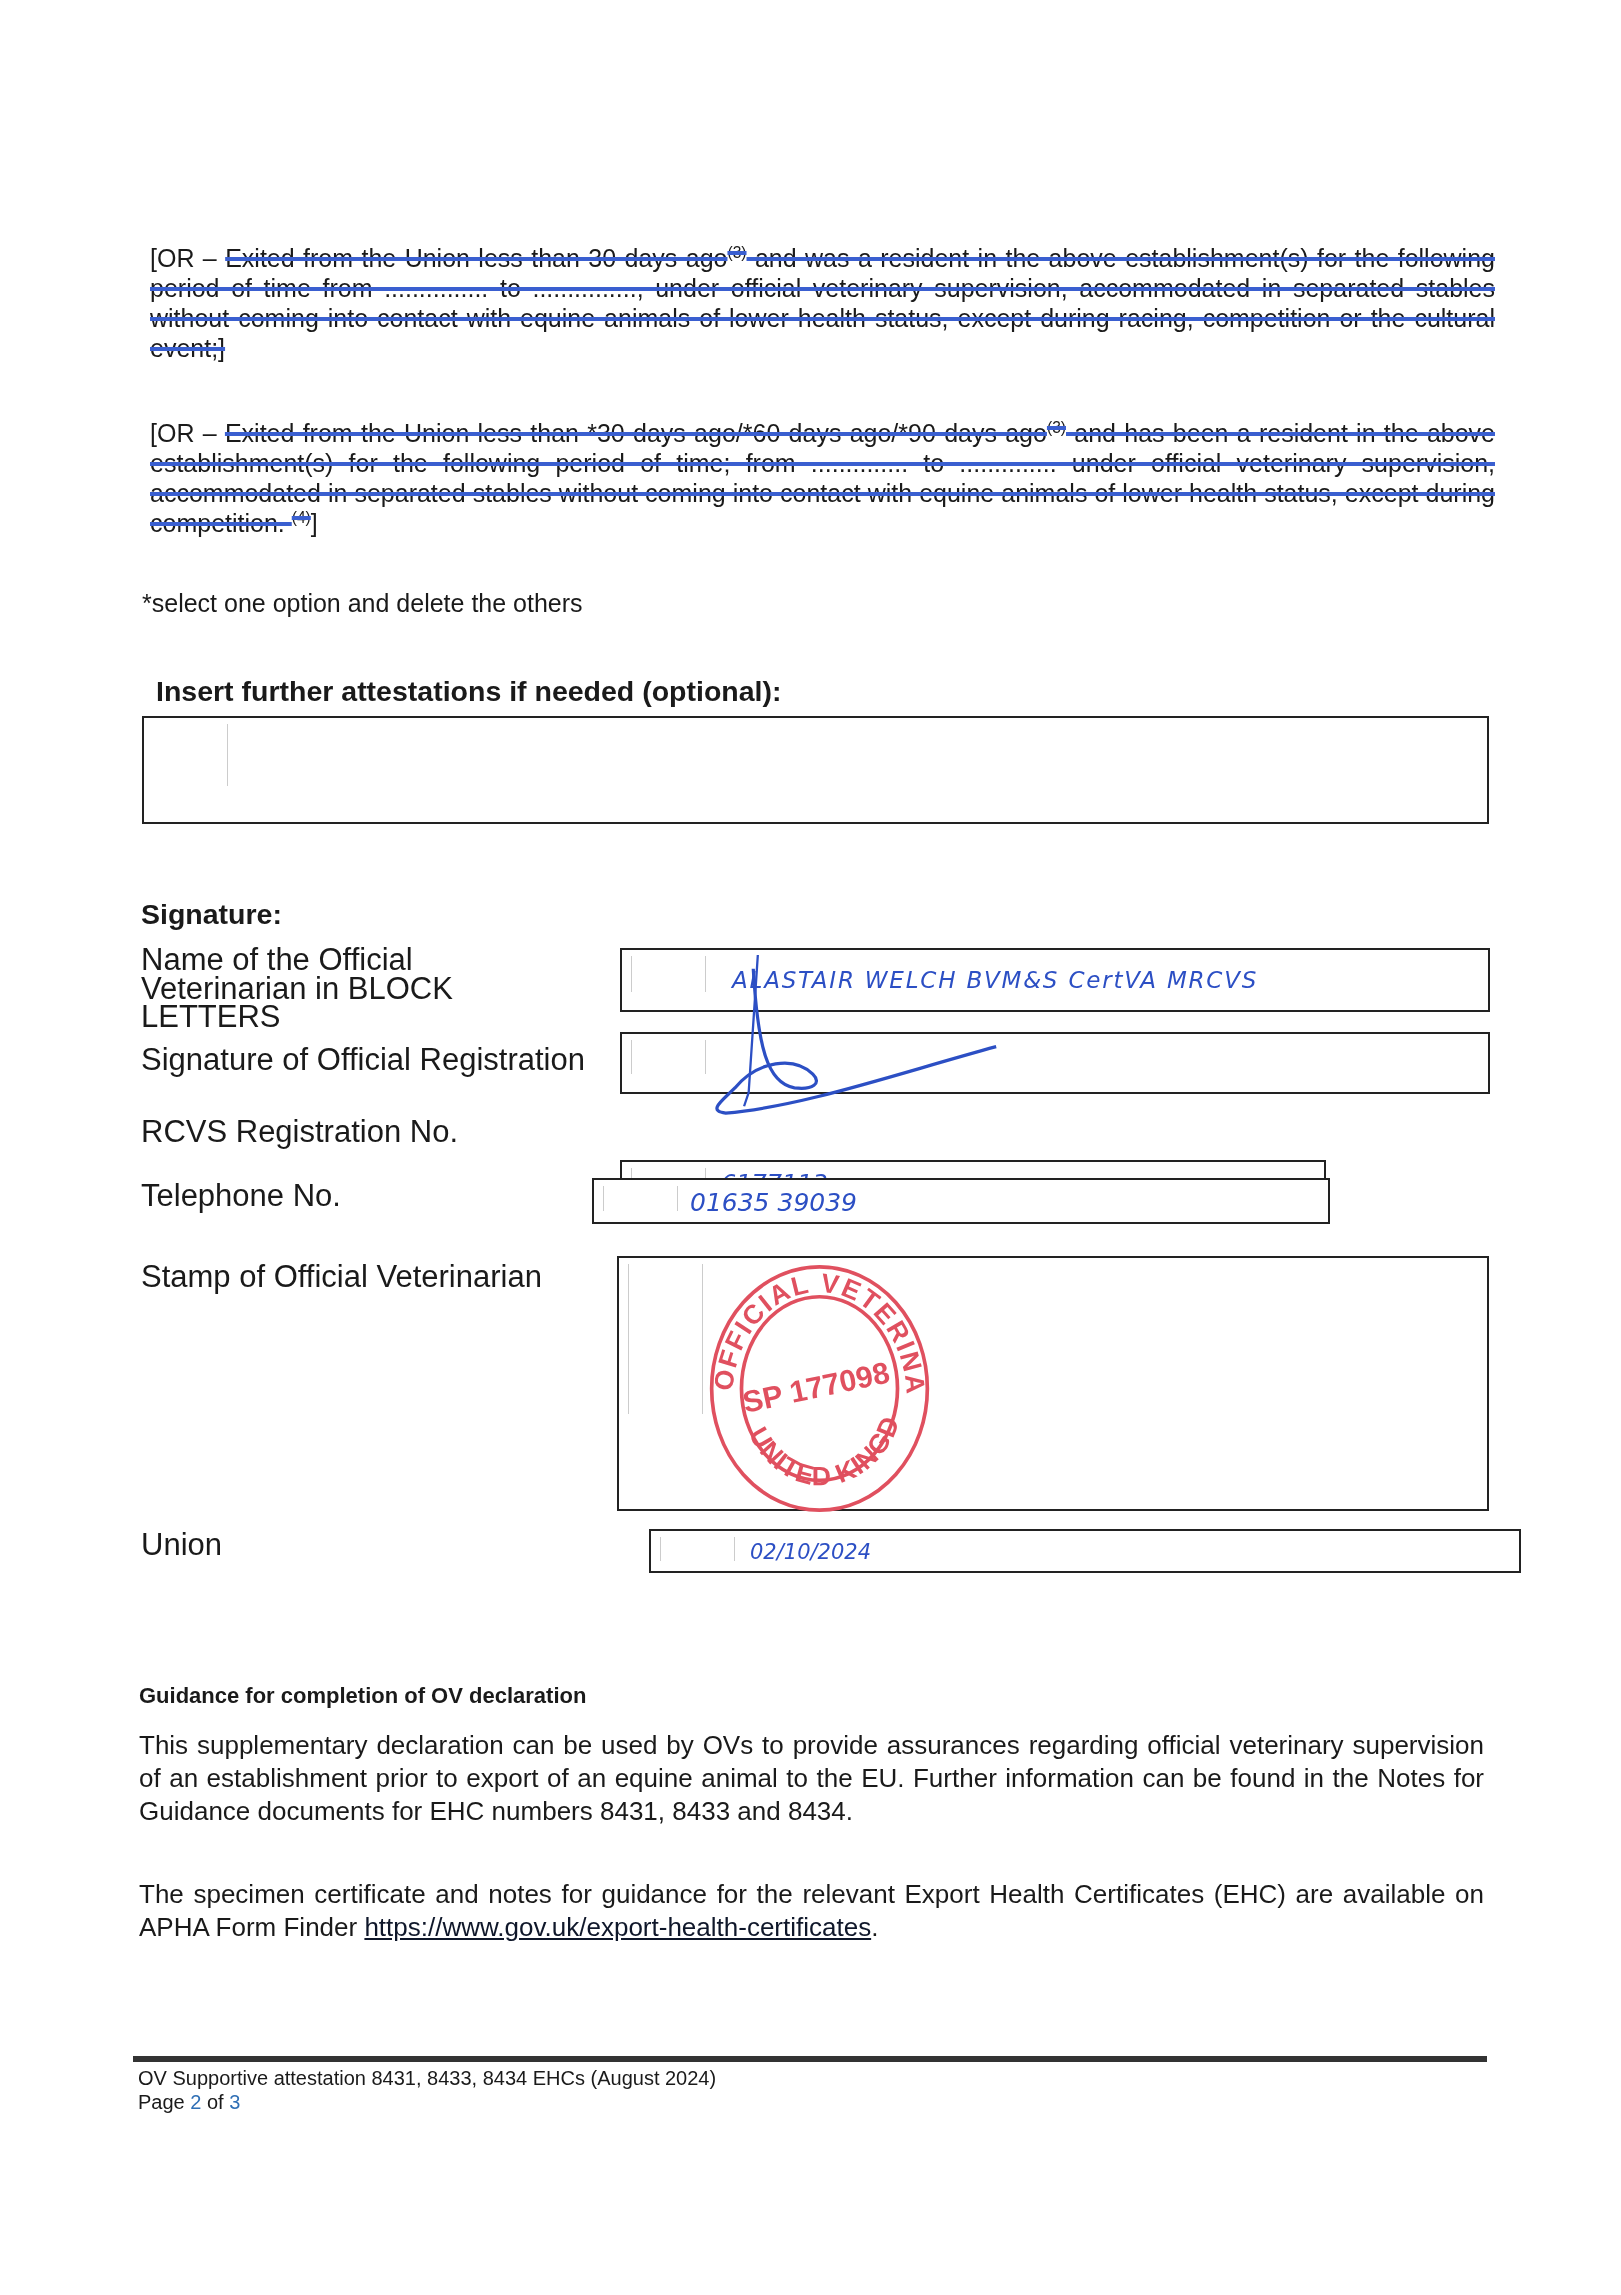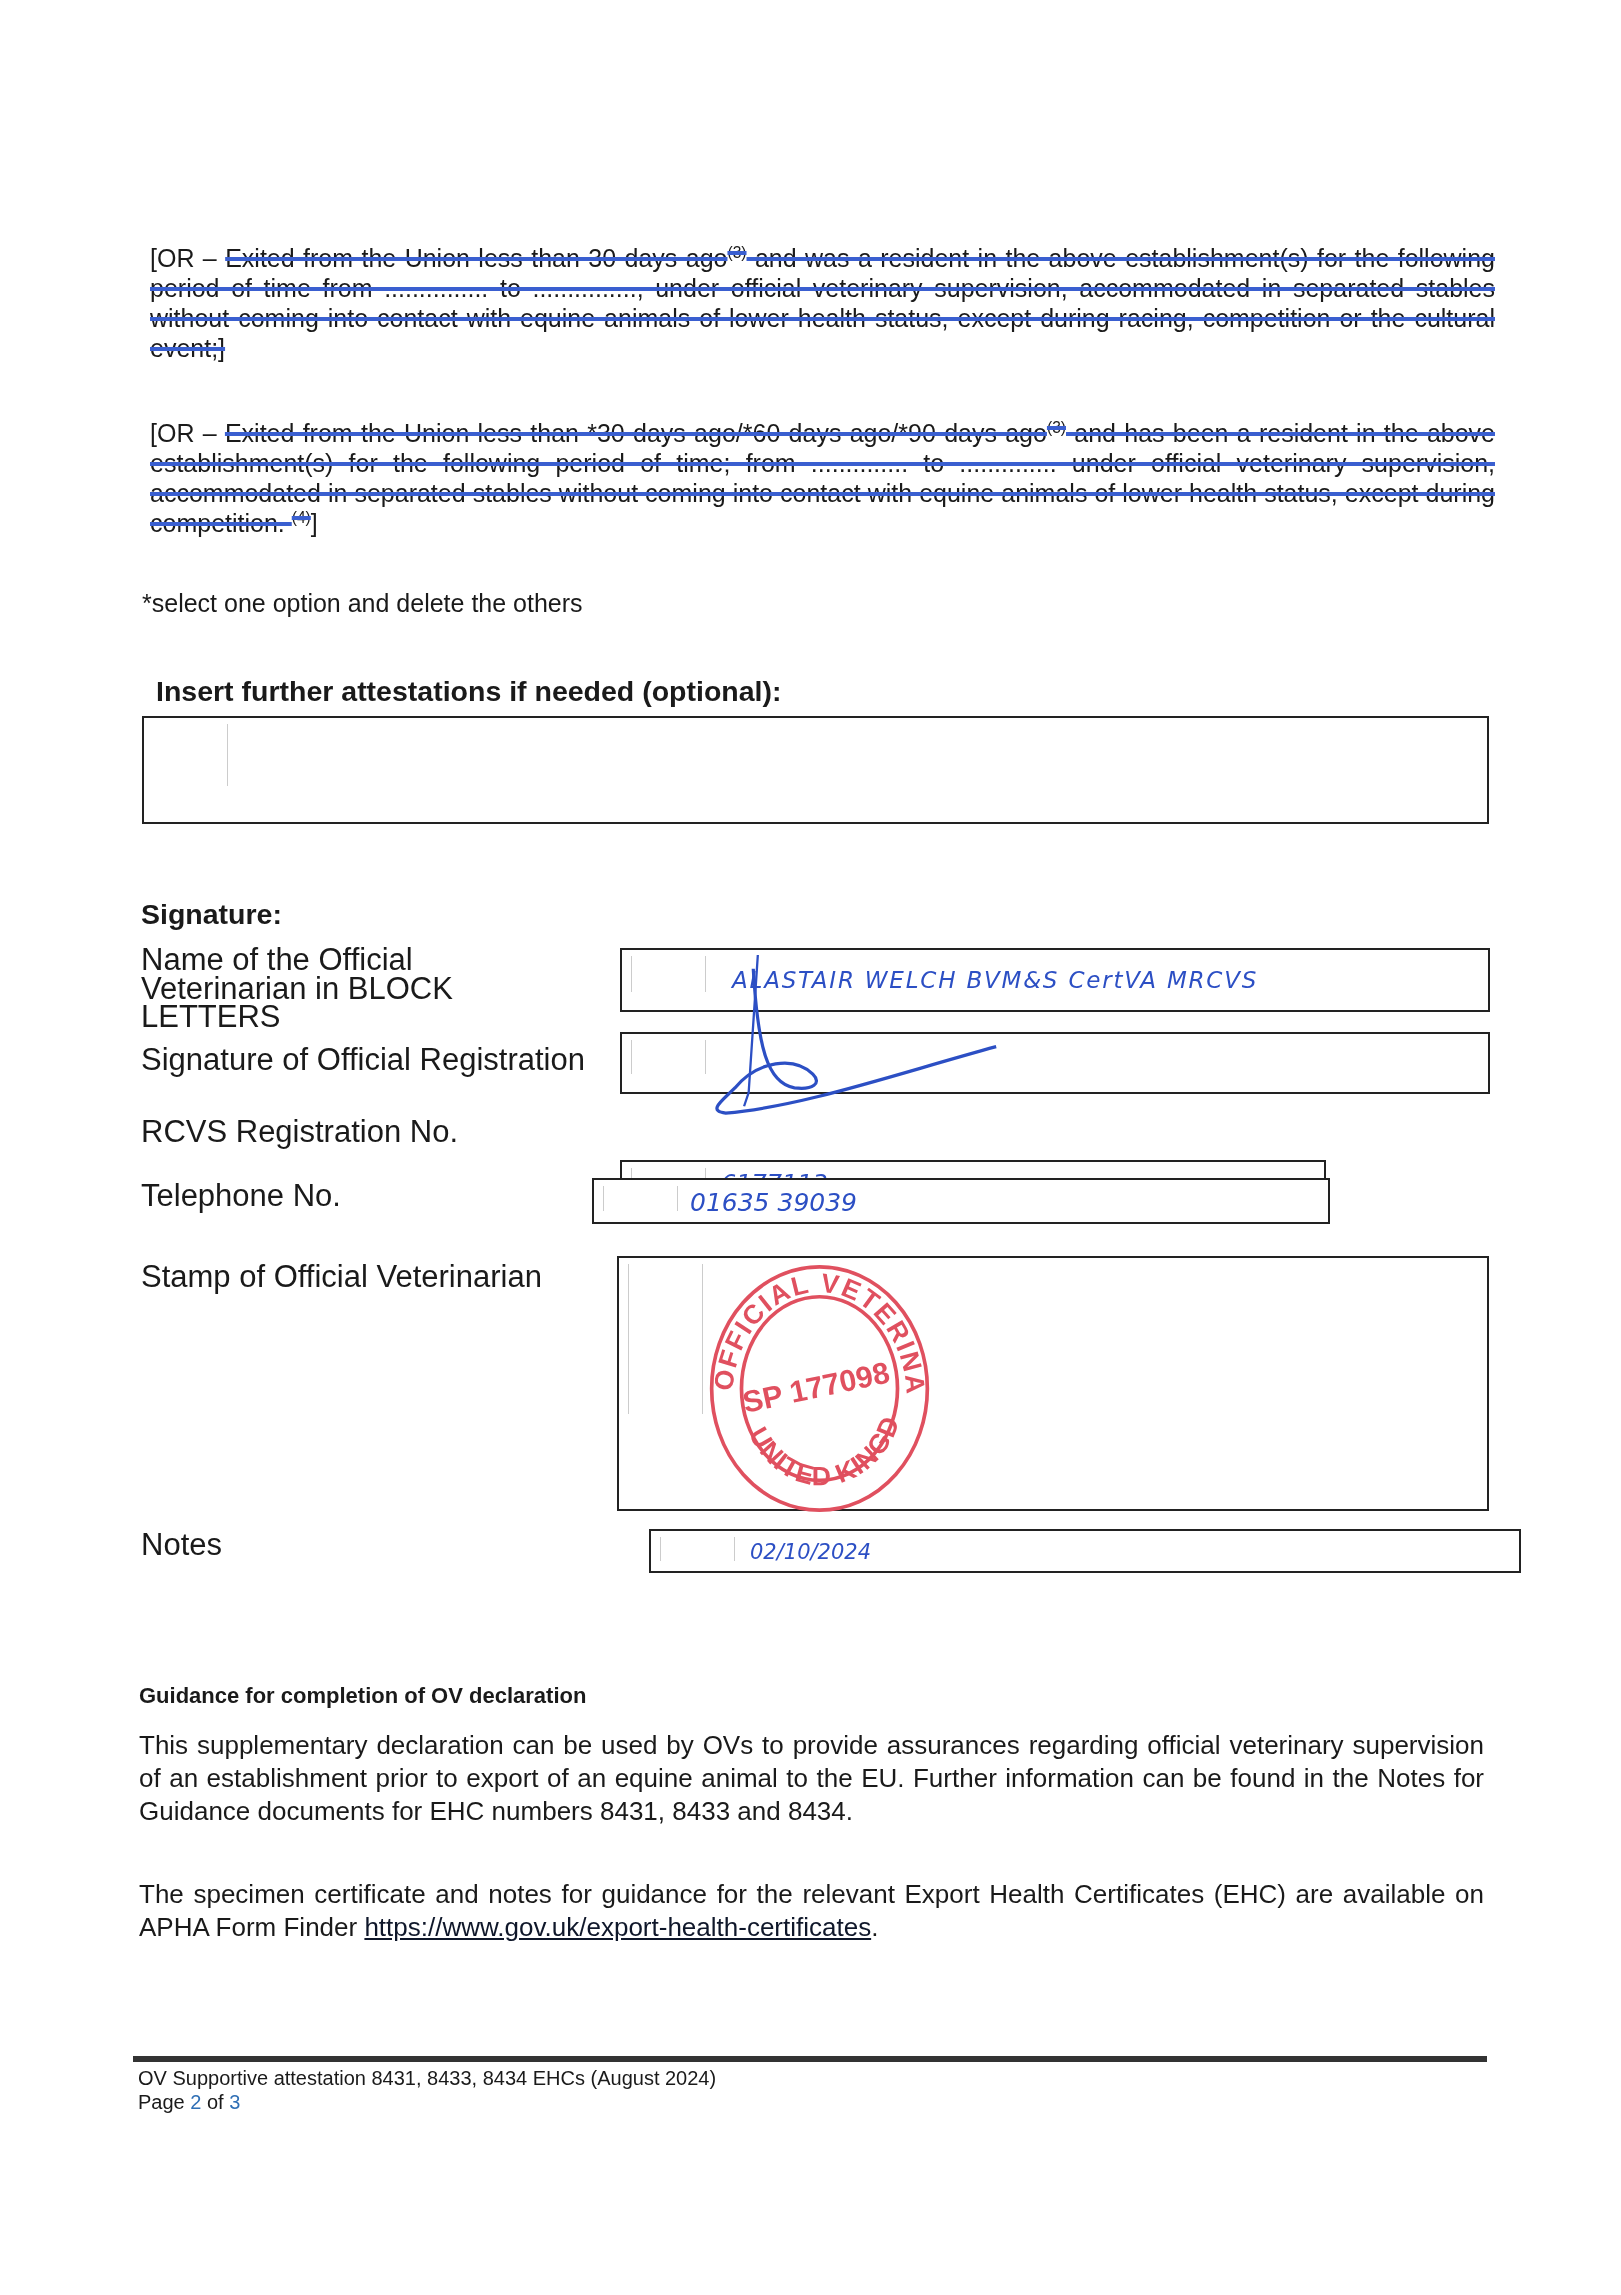--- a/index.html
+++ b/index.html
@@ -91,21 +91,21 @@
   <ellipse cx="260" cy="280" rx="170" ry="200" fill="none" stroke="#e0505f" stroke-width="8"></ellipse>
   <text font-family="Liberation Sans, sans-serif" font-size="58" font-weight="bold" fill="#e0505f" letter-spacing="4">
     <textPath href="#arcTop" startOffset="2%">OFFICIAL VETERINARIAN</textPath>
   </text>
   <text font-family="Liberation Sans, sans-serif" font-size="58" font-weight="bold" fill="#e0505f" letter-spacing="2">
     <textPath href="#arcBot" startOffset="10%">UNITED KINGDOM</textPath>
   </text>
   <text x="255" y="300" text-anchor="middle" font-family="Liberation Sans, sans-serif" font-size="66" font-weight="bold" fill="#e0505f" transform="rotate(-12 255 290)">SP 177098</text>
 </svg>
 
-<div class="abs label" style="top:1531px;">Notes</div>
+<div class="abs label" style="top:1531px;">Union</div>
 <div class="abs box" style="left:617px; top:1529px; width:872px; height:44px;margin-left:32px;">
   <div class="tick"></div>
   <div class="tick2"></div>
   <span class="hand" style="left:99px; top:9.2px; font-size:21px;">02/10/2024</span>
 </div>
 
 <div class="abs guide-h" style="top:1683px;">Guidance for completion of OV declaration</div>
 <div class="abs guide-p" style="top:1729px;">This supplementary declaration can be used by OVs to provide assurances regarding official veterinary supervision of an establishment prior to export of an equine animal to the EU. Further information can be found in the Notes for Guidance documents for EHC numbers 8431, 8433 and 8434.</div>
 <div class="abs guide-p" style="top:1878px;">
   <span>The specimen certificate and notes for guidance for the relevant Export Health Certificates (EHC) are available on APHA Form Finder </span><a class="link">https://www.gov.uk/export-health-certificates</a><span>.</span>

